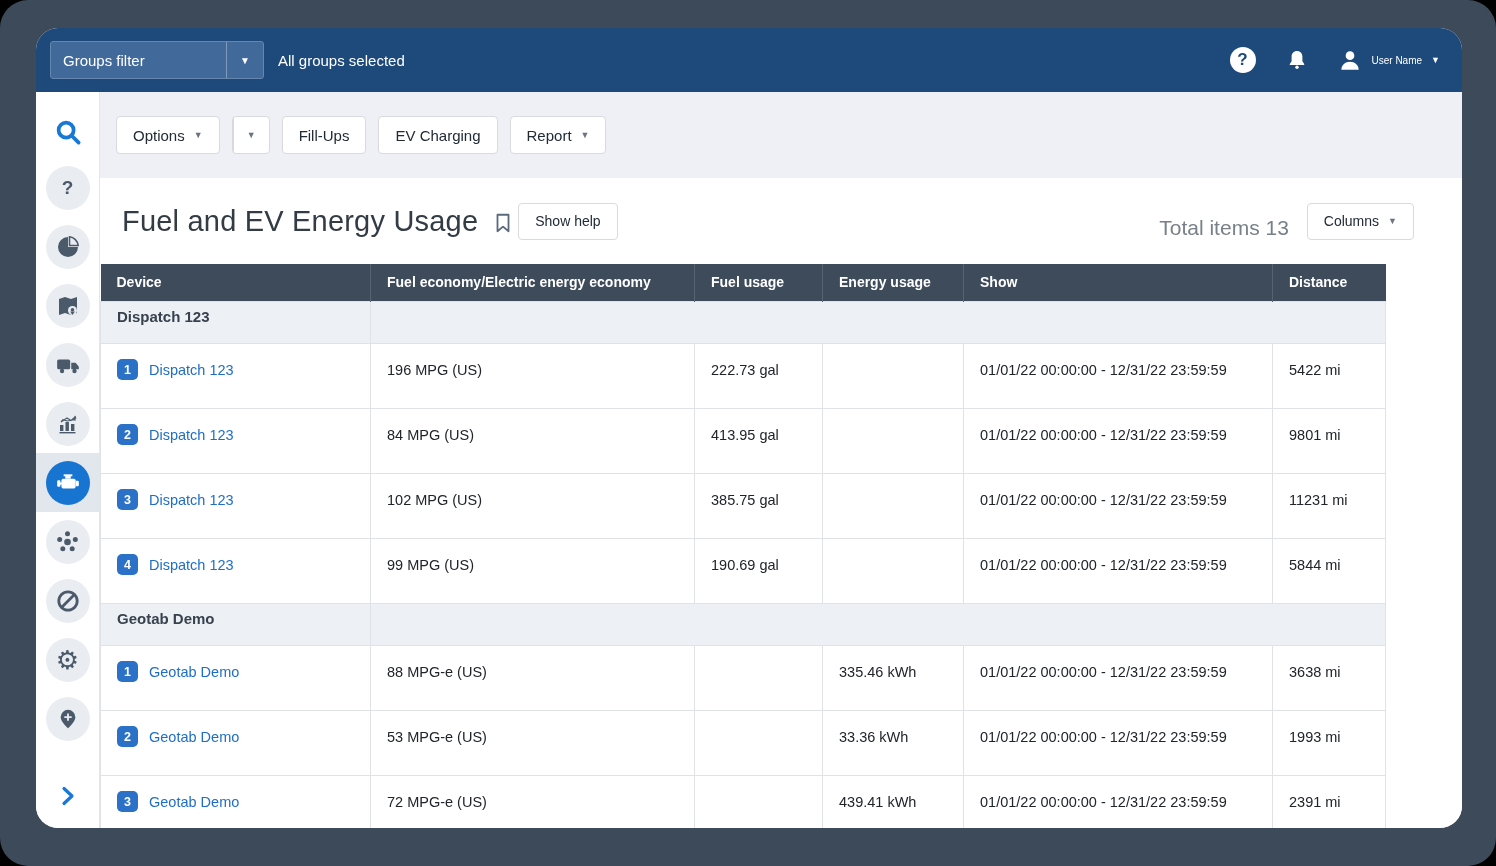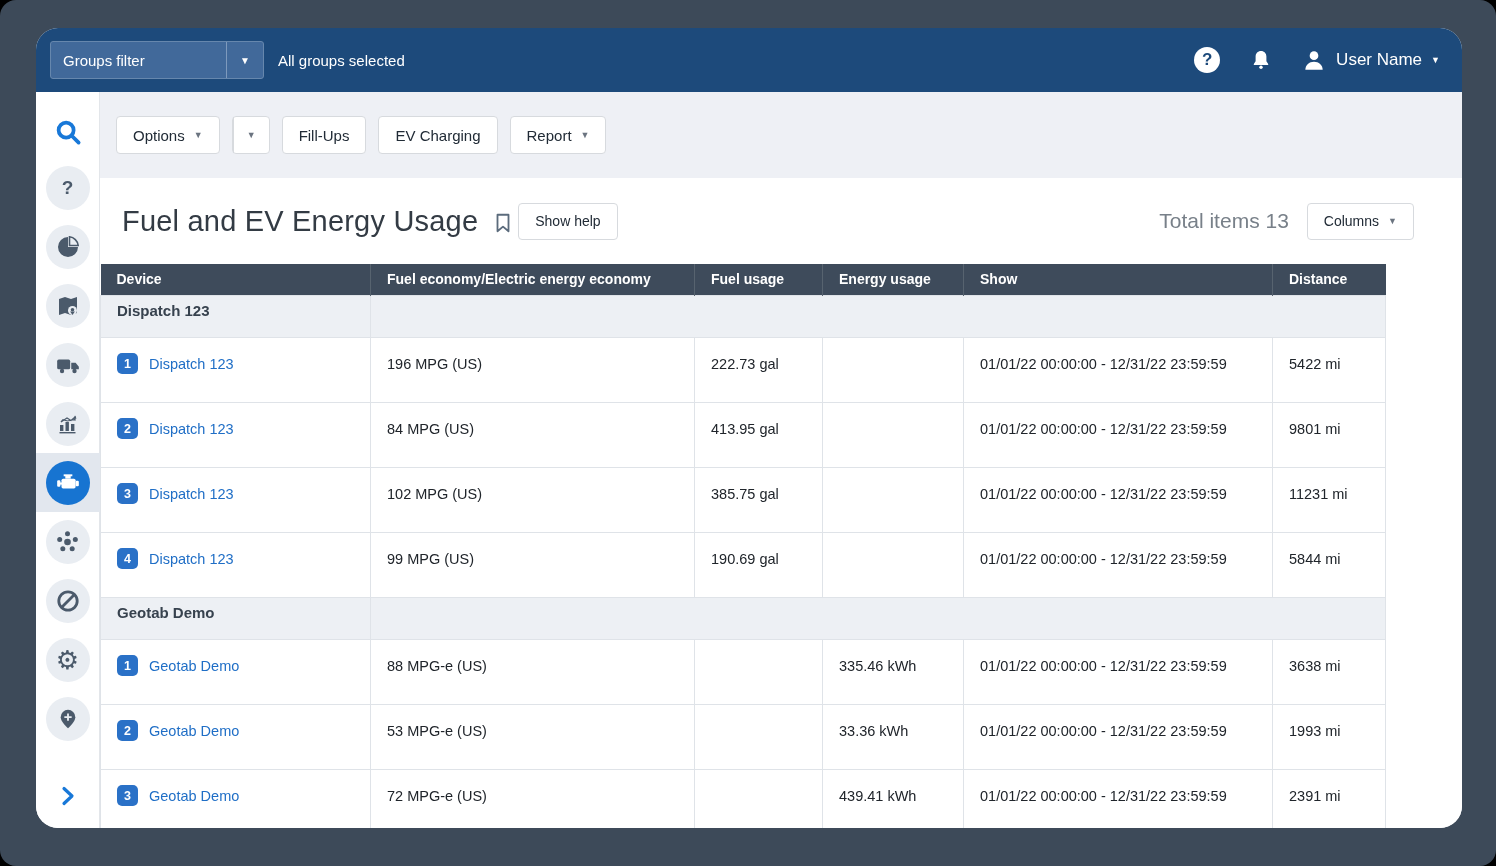--- a/index.html
+++ b/index.html
@@ -1,37 +1,37 @@
 <!DOCTYPE html>
 <html><head>
 <meta charset="utf-8">
 <style>
   * { margin:0; padding:0; box-sizing:border-box; }
   html,body { width:1496px; height:866px; background:#000; overflow:hidden;
     font-family:"Liberation Sans", sans-serif; }
-  .frame { position:absolute; inset:0; background:#3d4a59; border-radius:16px; }
+  .frame { position:absolute; inset:0; background:#3d4a59; border-radius:28px; }
   .window { position:absolute; left:36px; top:28px; right:34px; bottom:38px;
     background:#fff; border-radius:22px; overflow:hidden; display:flex; flex-direction:column; }
 
   
   .topbar { height:64px; background:#1d4a7b; flex:0 0 auto; display:flex; align-items:center;
     padding:0 22px 0 14px; color:#fff; }
   .groups-select { display:flex; align-items:stretch; height:38px; width:214px;
     background:#41699a; border:1px solid #6687ad; border-radius:3px; cursor:pointer; }
   .groups-select .gs-label { flex:1; display:flex; align-items:center; padding-left:12px;
     font-size:15px; color:#fff; }
   .groups-select .gs-caret { width:37px; border-left:1px solid #7e9abd; display:flex;
     align-items:center; justify-content:center; font-size:10px; color:#fff; }
   .groups-status { margin-left:14px; font-size:15px; }
   .topbar-right { margin-left:auto; display:flex; align-items:center; gap:26px; }
   .tb-icon { width:28px; height:28px; display:flex; align-items:center; justify-content:center; cursor:pointer; }
   .help-circle { width:26px; height:26px; border-radius:50%; background:#fff; color:#1d4a7b;
     font-weight:bold; font-size:17px; display:flex; align-items:center; justify-content:center; }
   .user-menu { display:flex; align-items:center; gap:9px; cursor:pointer; }
-  .user-menu .uname { font-size:17px; }
+  .user-menu .uname { font-size:10px; }
   .user-menu .caret { font-size:9px; }
 
   
   .body-wrap { flex:1; display:flex; min-height:0; }
 
   
   .sidebar { width:64px; background:#fff; border-right:1px solid #e3e6ea; position:relative;
     flex:0 0 auto; display:flex; flex-direction:column; align-items:center; padding-top:14px; }
   .side-item { width:64px; height:59px; display:flex; align-items:center; justify-content:center;
     cursor:pointer; flex:0 0 auto; }
@@ -55,29 +55,29 @@
   .split-btn { padding:0; }
   .split-btn .main-part { display:flex; align-items:center; gap:10px; padding:0 16px; height:100%; }
   .split-btn .caret-part { border-left:1px solid #d7dade; height:100%; width:36px;
     display:flex; align-items:center; justify-content:center; font-size:9px; color:#6b7480; }
 
   .title-row { height:86px; background:#fff; flex:0 0 auto; display:flex; align-items:center;
     padding:0 48px 0 22px; }
   .page-title { font-size:29px; color:#333b44; font-weight:400; letter-spacing:.2px; }
   .bookmark { margin:4px 0 0 14px; color:#5b6b7c; cursor:pointer; }
   .show-help { margin-left:4px; height:37px; font-size:14px; }
-  .title-right { margin-left:auto; display:flex; align-items:center; gap:18px; }
+  .title-right { margin-left:auto; display:flex; align-items:flex-end; gap:18px; }
   .total-items { font-size:21px; color:#788089; }
   .columns-btn { height:37px; font-size:14px; }
 
   
   .table-area { flex:1; overflow:hidden; background:#fff; }
   table { border-collapse:collapse; table-layout:fixed; width:1285px; }
   thead th { background:#3e4b5b; color:#fff; font-size:14px; font-weight:bold; text-align:left;
-    height:31px; padding:0 10px 0 16px; border-right:1px solid #57636f; }
+    height:37px; padding:0 10px 0 16px; border-right:1px solid #57636f; }
   thead th:last-child { border-right:none; }
   tbody td { border:1px solid #dfe3e8; font-size:14.5px; color:#20252b; padding:0 10px 12px 16px; }
   tr.data-row td { height:65px; background:#fff; }
   tr.group-row td { height:42px; background:#edf0f4; font-weight:bold; color:#37424e; font-size:15px; }
   .device-cell { display:flex; align-items:center; gap:11px; }
   .badge { min-width:21px; height:21px; border-radius:5px; background:#2a71c7; color:#fff;
     font-size:12.5px; font-weight:bold; display:inline-flex; align-items:center;
     justify-content:center; padding:0 4px; }
   a.dev-link { color:#1f6ec6; text-decoration:none; font-size:14.5px; cursor:pointer; }
   svg { display:block; }

